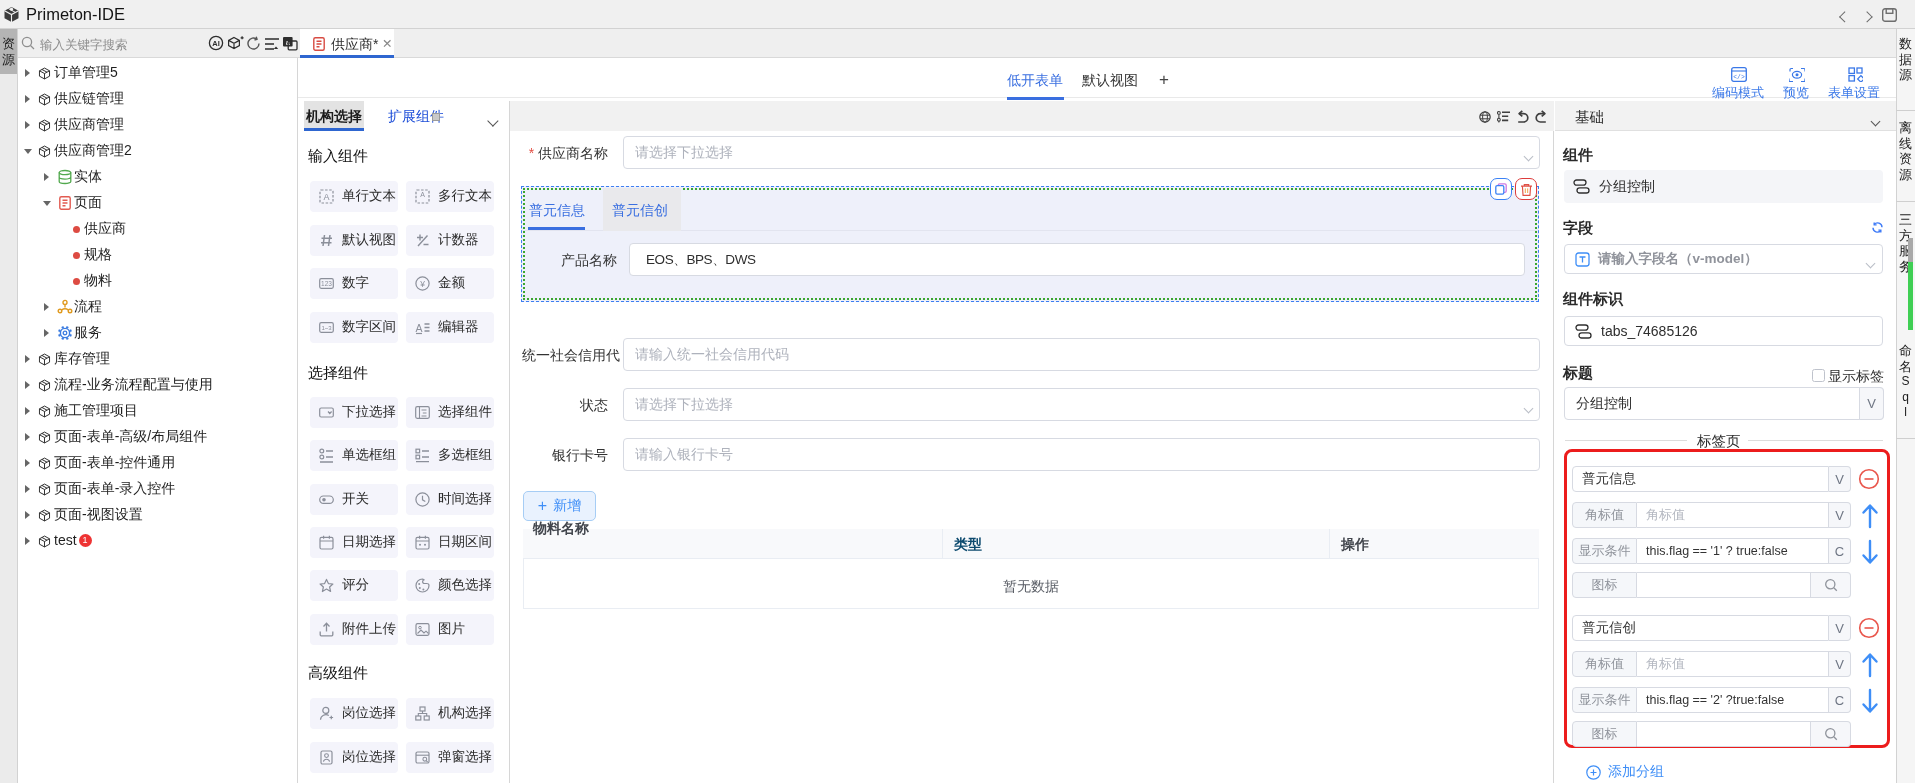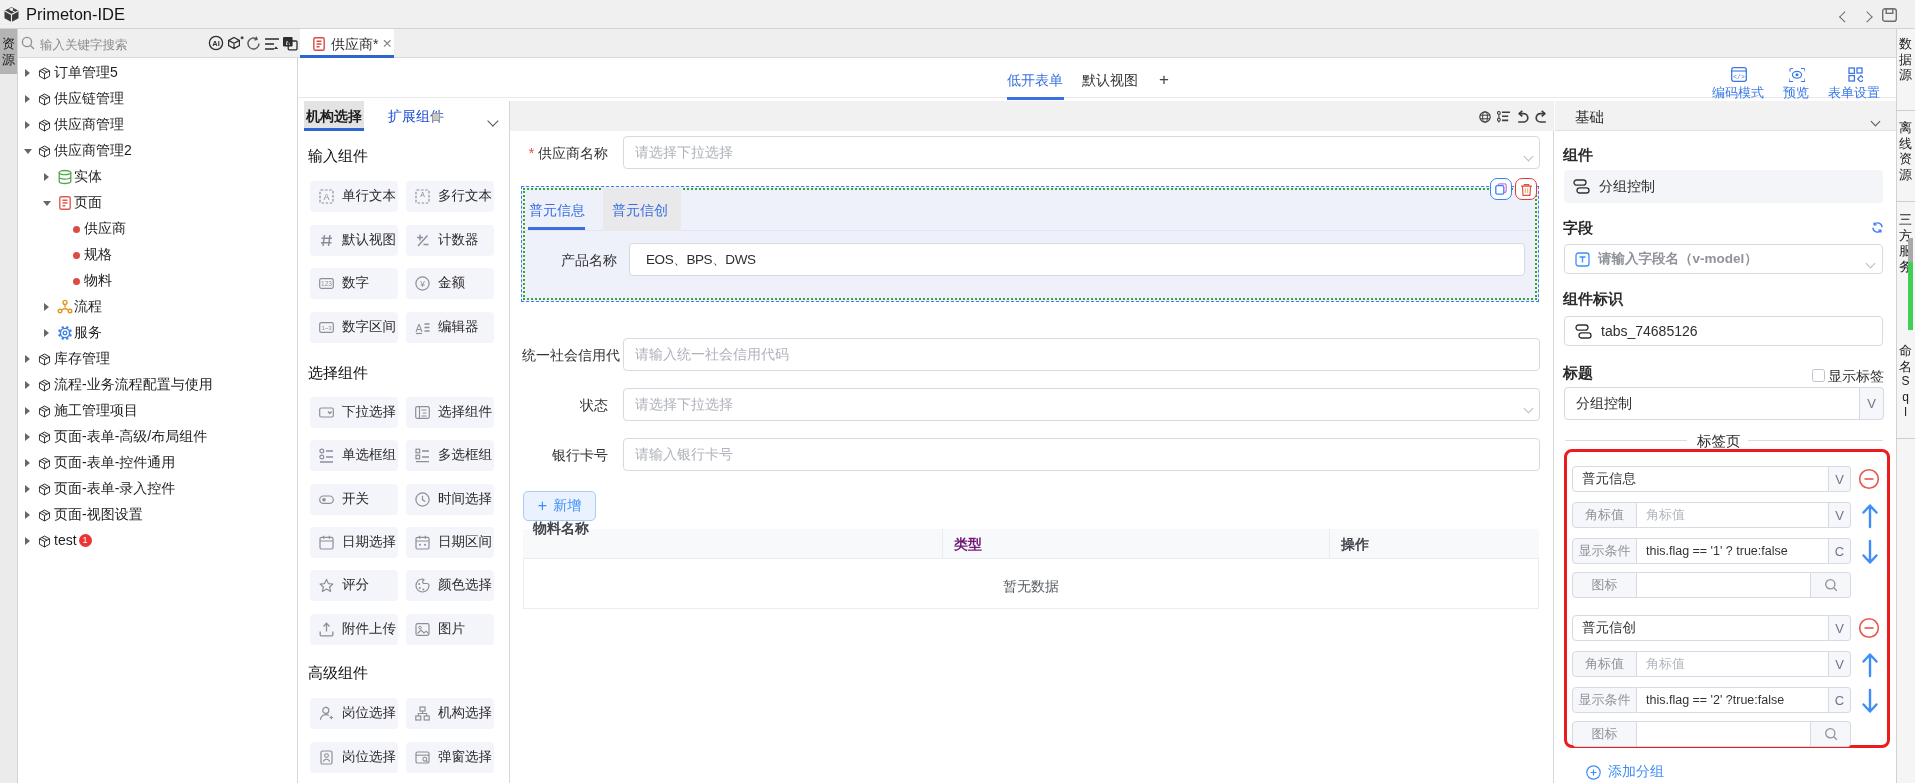--- a/index.html
+++ b/index.html
@@ -650,21 +650,21 @@
 <div class="lbl" style="left:500px;top:447px;width:108px">银行卡号</div>
 <div class="inp" style="left:623px;top:438px;width:917px;height:33px">
     <span class="ph" style="margin-left:11px">请输入银行卡号</span>
   </div>
 <div class="a" style="left:523px;top:491px;width:73px;height:30px;background:#e9f2fe;border:1px solid #a6cdf5;border-radius:5px;display:flex;align-items:center;justify-content:center;color:#3e8ef7;font-size:14px"><span style="font-size:16px;margin-right:6px;margin-top:-1px">+</span>新增</div>
 <div class="a" style="left:523px;top:529px;width:1016px;height:80px;border:1px solid #e9edf3"></div>
 <div class="a" style="left:523px;top:529px;width:1016px;height:30px;background:#f8f9fb;border-bottom:1px solid #e9edf3"></div>
 <div class="a" style="left:942px;top:529px;width:1px;height:30px;background:#e9edf3"></div>
 <div class="a" style="left:1329px;top:529px;width:1px;height:30px;background:#e9edf3"></div>
 <div class="a" style="left:533px;top:520px;font-weight:700;color:#42464d;font-size:14px">物料名称</div>
-<div class="a" style="left:954px;top:536px;font-weight:700;color:#701a75;font-size:14px">类型</div>
+<div class="a" style="left:954px;top:536px;font-weight:700;color:#0c4a6e;font-size:14px">类型</div>
 <div class="a" style="left:1341px;top:536px;font-weight:700;color:#42464d;font-size:14px">操作</div>
 <div class="a" style="left:1003px;top:578px;color:#5a5e66;font-size:14px">暂无数据</div>
 <div class="a" style="left:1555px;top:101px;width:341px;height:682px;background:#fff"></div>
 <div class="a" style="left:1555px;top:101px;width:341px;height:30px;background:#f2f2f2;border-bottom:1px solid #e0e0e0"></div>
 <div class="a" style="left:1575px;top:108px;font-size:14.5px;color:#2b2b2b">基础</div>
 <div class="a" style="left:1872px;top:112px"><span class="chev" style="border-color:#555"></span></div>
 <div class="plbl" style="left:1563px;top:146px">组件</div>
 <div class="a" style="left:1564px;top:170px;width:319px;height:33px;background:#f4f5f8;border-radius:4px;display:flex;align-items:center">
     <span style="margin-left:9px">
       <svg style="" width="17" height="15" viewBox="0 0 17 15">

